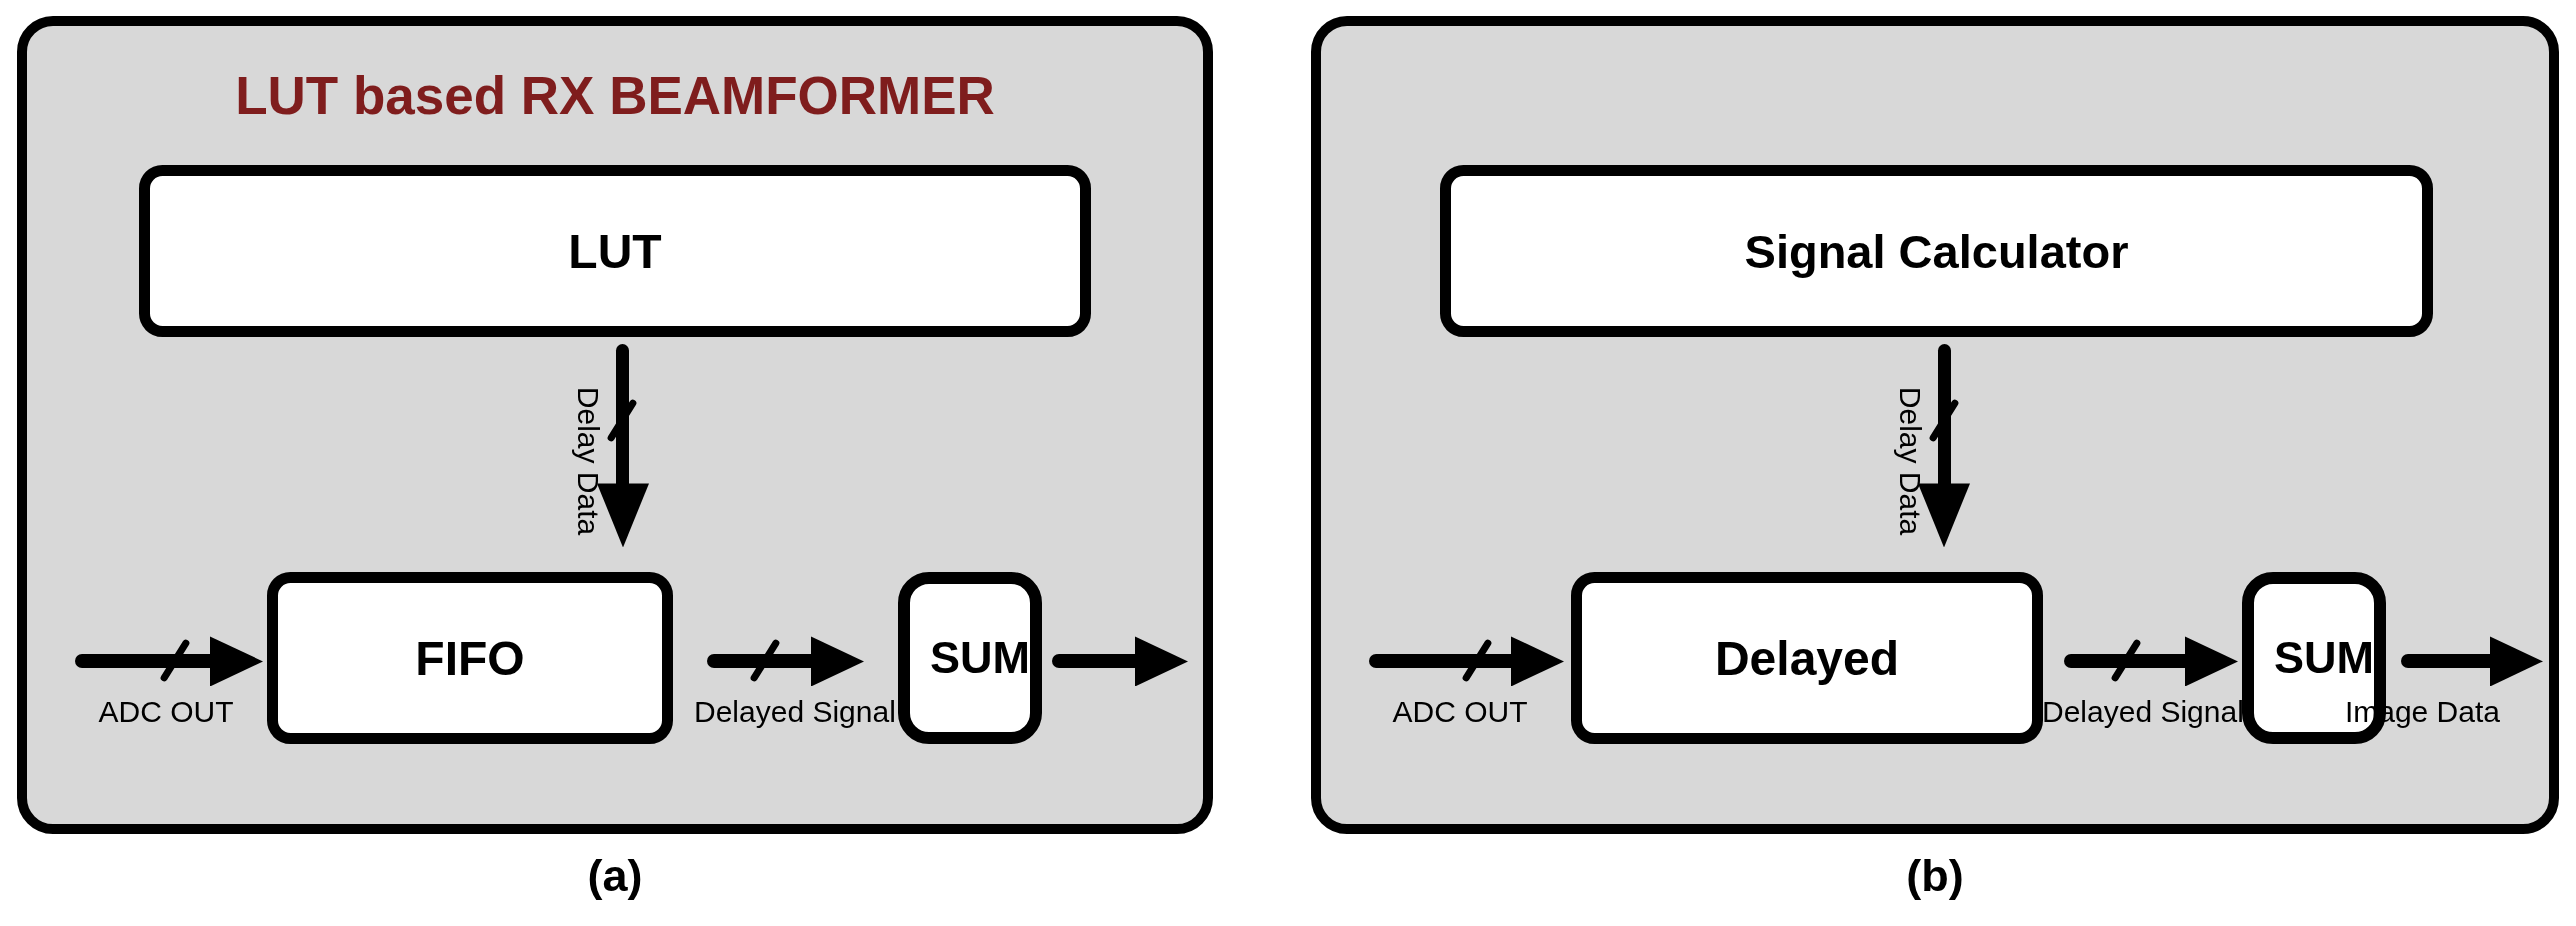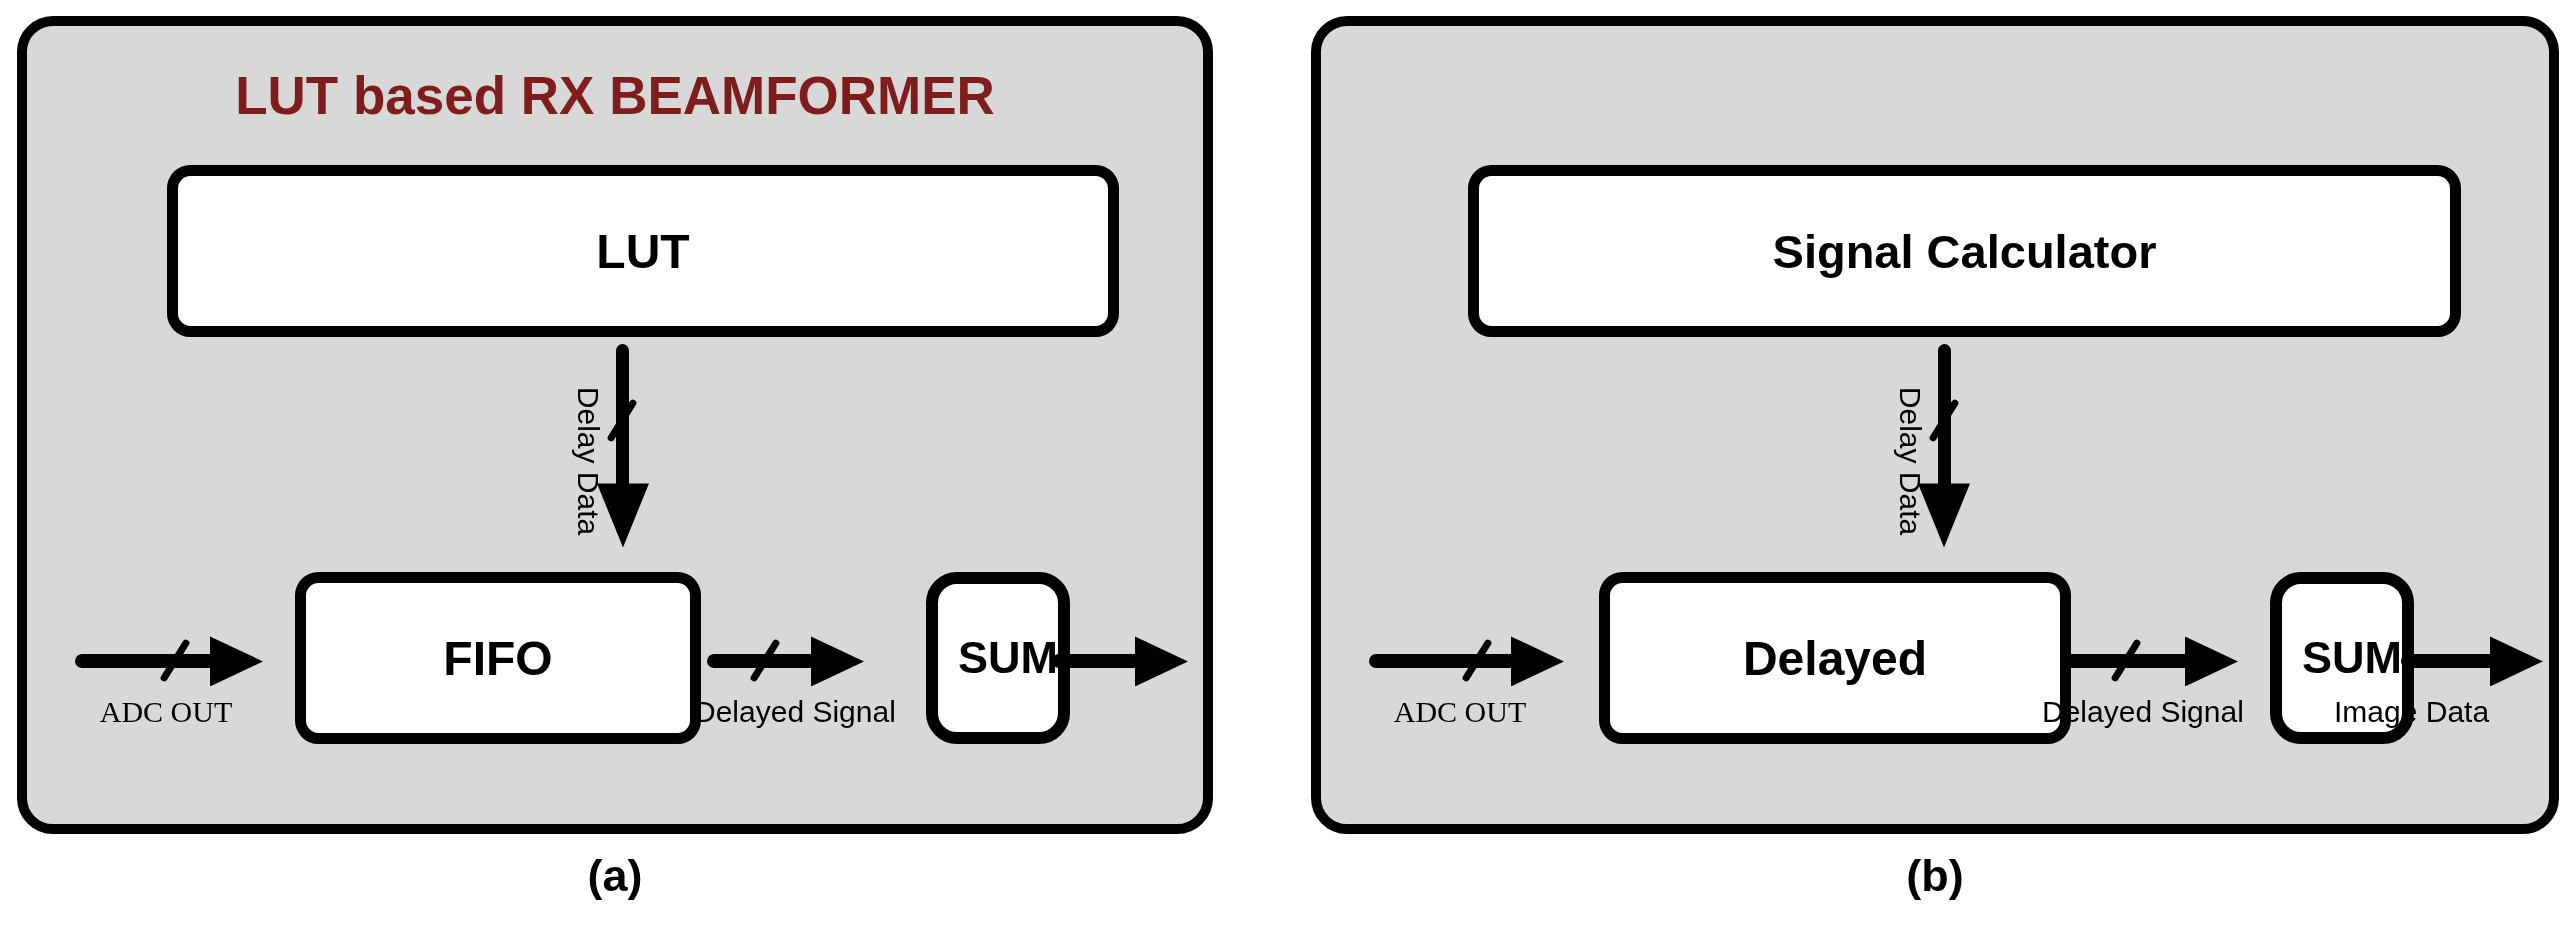--- a/index.html
+++ b/index.html
@@ -18,21 +18,21 @@
 
   .title {
     position:absolute; top:39px; left:0; right:0; text-align:center;
     font-size:53px; font-weight:bold; color:#7f1d1d; letter-spacing:0;
   }
 
   .box {
     position:absolute; background:#ffffff; border:11.7px solid #000;
     border-radius:23.4px; box-sizing:border-box;
     display:flex; align-items:center; justify-content:center;
-    font-weight:bold; color:#000; white-space:nowrap;margin-left:28px;
+    font-weight:bold; color:#000; white-space:nowrap;
   }
   .pa .top-box { left:112px; top:139px; width:952px; height:172px; font-size:48px; }
   .pb .top-box { left:119px; top:139px; width:993px; height:172px; font-size:47px; }
   .pa .mid-box { left:240px; top:546px; width:406px;  height:172px; font-size:48px; }
   .pb .mid-box { left:250px; top:546px; width:472px;  height:172px; font-size:48px; }
   .sum-box     { border-width:12.5px; border-radius:31px; font-size:45px;justify-content:flex-end; }
   .pa .sum-box { left:871px; top:546px; width:144px; height:172px; }
   .pb .sum-box { left:921px; top:546px; width:144px; height:172px; }
 
   
@@ -65,25 +65,25 @@
   .pa .in-slash { left:124px; }              .pb .in-slash { left:132px; }
 
   .pa .mid-shaft { left:680px; width:107px; } .pb .mid-shaft { left:743px; width:124px; }
   .pa .mid-head  { left:784px; }             .pb .mid-head  { left:864px; }
   .pa .mid-slash { left:714px; }              .pb .mid-slash { left:781px; }
 
   .pa .out-shaft { left:1025px; width:86px; } .pb .out-shaft { left:1080px; width:92px; }
   .pa .out-head  { left:1108px; }              .pb .out-head  { left:1169px; }
 
   .small-label { position:absolute; top:669px; font-size:30px; white-space:nowrap; }
-  .adc-label   { left:65px; width:148px; text-align:center;font-family:Liberation Serif, serif; }
+  .adc-label   { left:65px; width:148px; text-align:center; }
   .pa .ds-label { left:667px; width:195px; text-align:right; }
   .pb .ds-label { left:721px; width:195px; text-align:right; }
   .pa .out-label { left:1008px; width:166px; text-align:right; }
-  .pb .out-label { left:1013px; width:166px; }
+  .pb .out-label { left:1013px; width:166px; text-align:right; }
 
   .caption { position:absolute; top:850px; text-align:center; font-size:45px; font-weight:bold; }
   .cap-a { left:17px;   width:1196px; }
   .cap-b { left:1311px; width:1248px; }
 </style>
 </head>
 <body>
 
 <div class="panel pa">
   <div class="title">LUT based RX BEAMFORMER</div>

